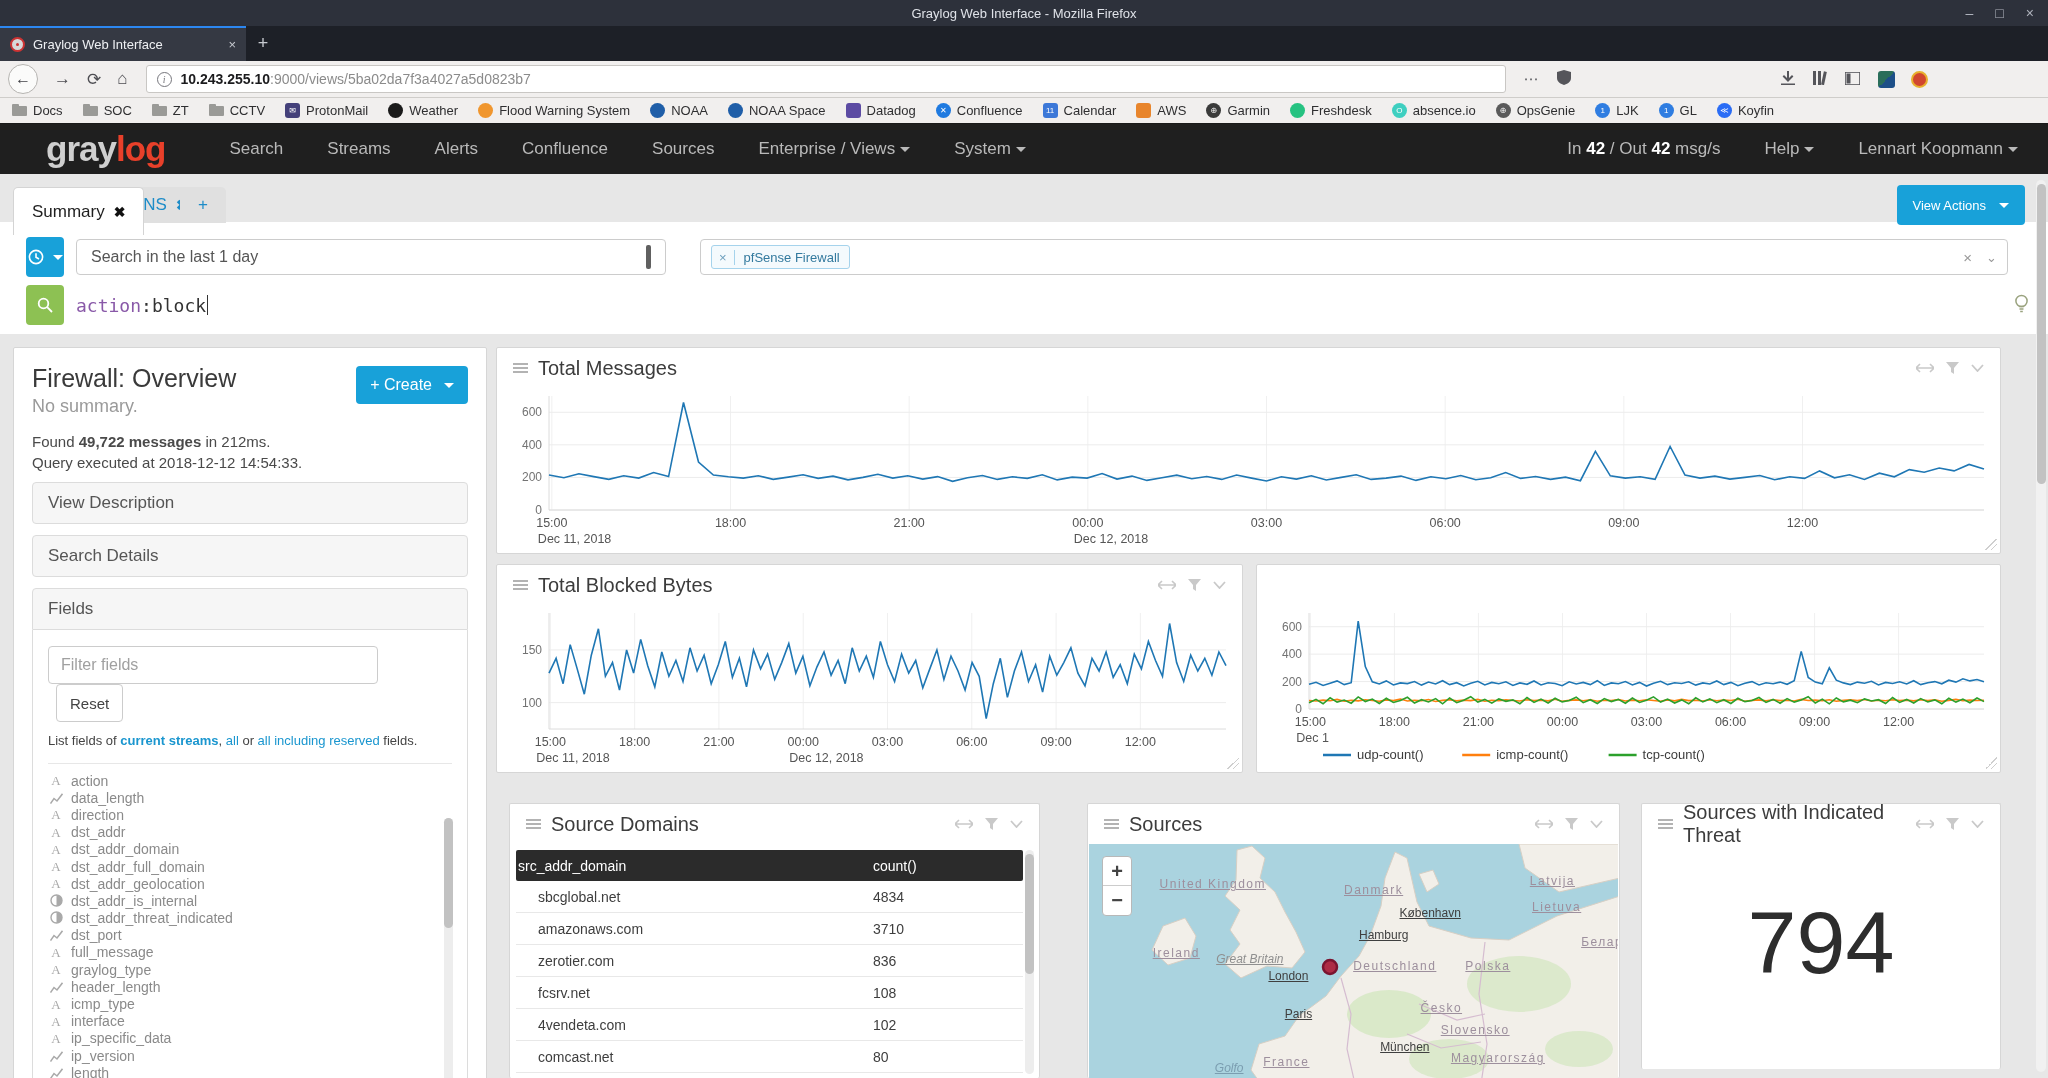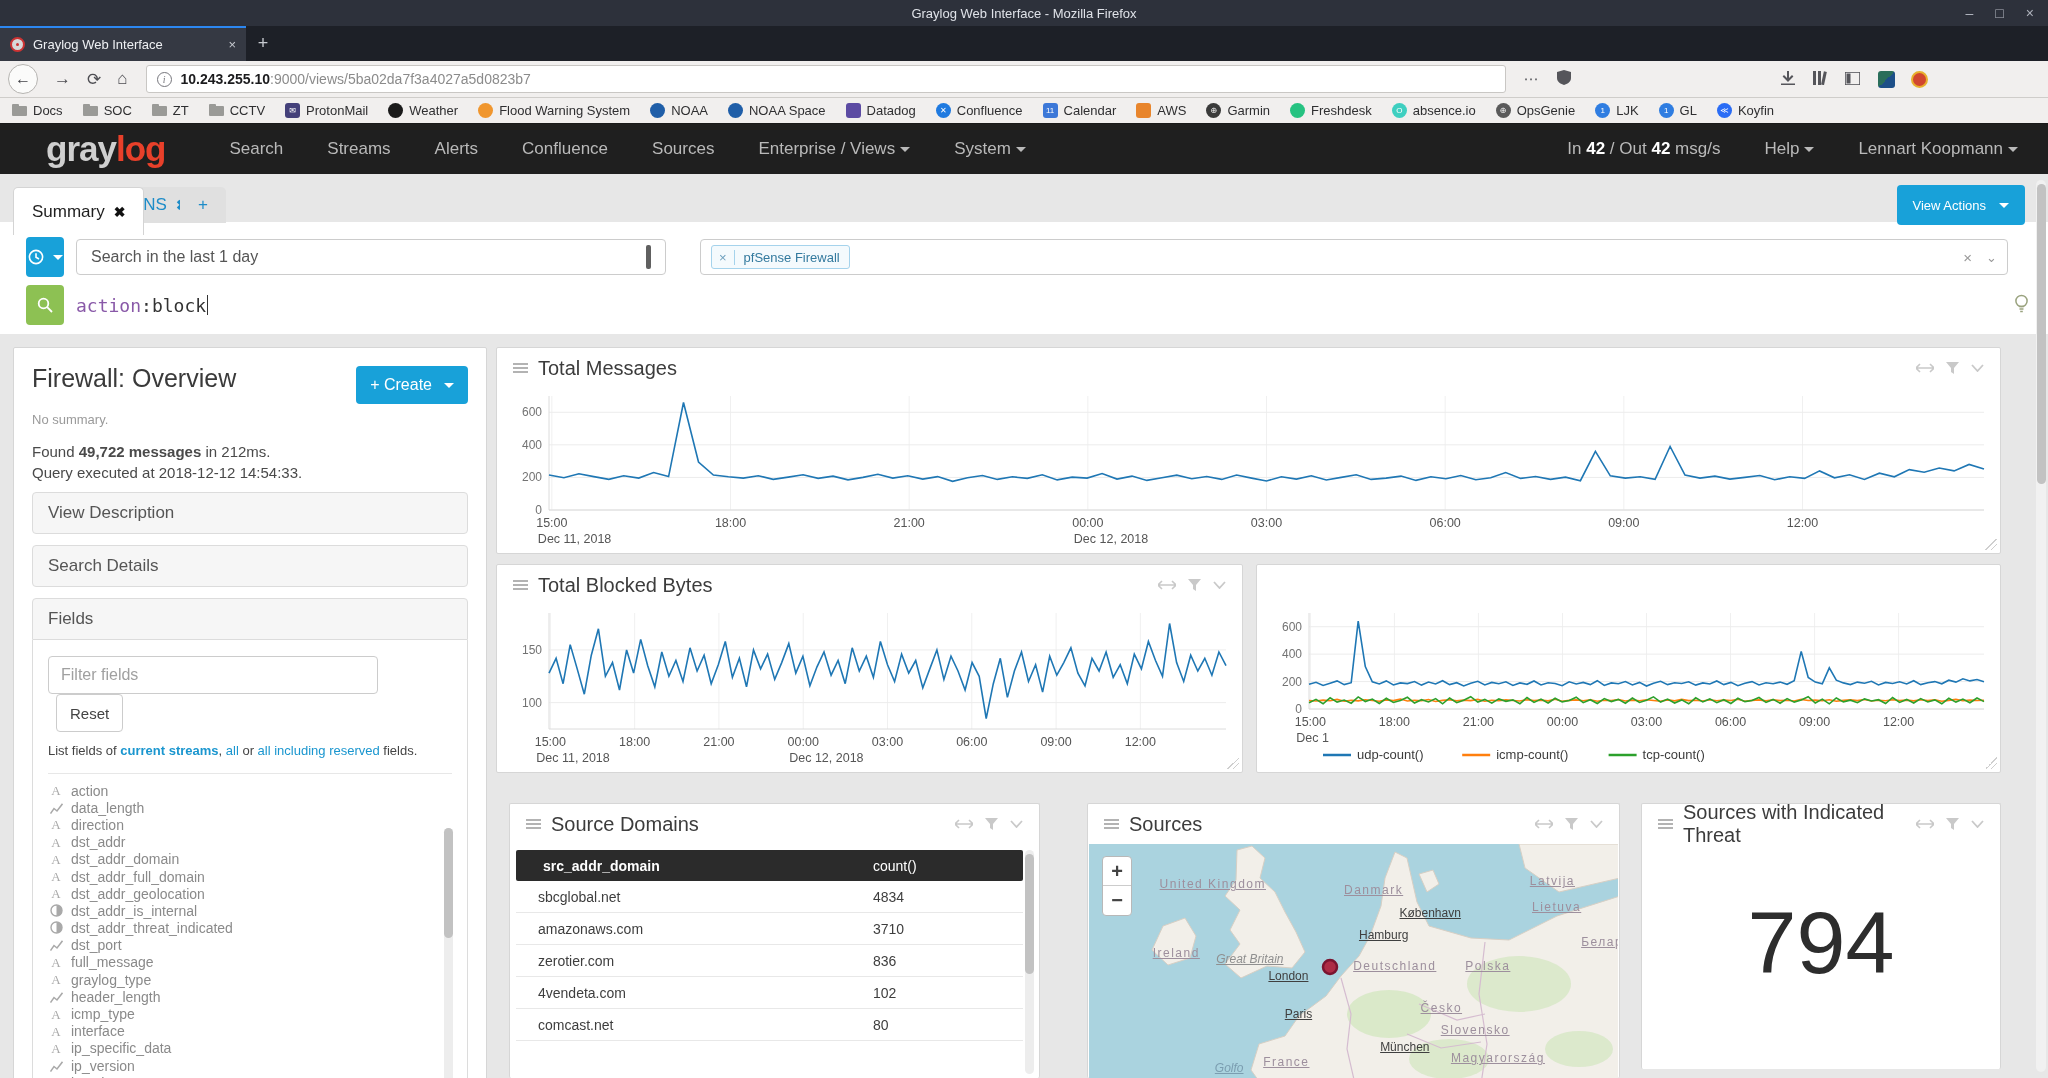--- a/index.html
+++ b/index.html
@@ -90,21 +90,21 @@
   .wtitle{font-size:20px;color:#3c3c3c;}
   .hamb{width:15px;flex:none;}
   .hamb div{height:2px;background:#b3b3b3;margin:2px 0;}
   .wicons{margin-left:auto;display:flex;gap:12px;align-items:center;color:#c9c9c9;}
   .rsz{position:absolute;right:3px;bottom:3px;width:12px;height:12px;
     background:linear-gradient(135deg,transparent 0 50%,#cfcfcf 50% 56%,transparent 56% 72%,#cfcfcf 72% 78%,transparent 78%);}
 
   
   #sidebar{left:13px;top:173px;width:474px;height:815px;padding:16px 18px;}
   #sb-title{font-size:25px;color:#3a3a3a;}
-  #sb-nosum{font-size:13px;color:#9a9a9a;margin-top:19px;}
+  #sb-nosum{font-size:18px;color:#9a9a9a;margin-top:3px;}
   #create-btn{position:absolute;right:18px;top:18px;height:38px;background:#18a1d9;color:#fff;border-radius:4px;
     font-size:16px;display:flex;align-items:center;padding:0 14px;gap:7px;}
   .sb-meta{font-size:15px;color:#4a4a4a;margin-top:4px;}
   #sb-found{margin-top:16px;}
   .accordion{margin-top:11px;height:42px;background:#f6f6f6;border:1px solid #dcdcdc;border-radius:4px;
     display:flex;align-items:center;padding:0 15px;font-size:17px;color:#555;}
   #fields-head{border-radius:4px 4px 0 0;}
   #fields-body{border:1px solid #dcdcdc;border-top:none;padding:16px 15px 0 15px;height:472px;overflow:hidden;position:relative;}
   #filter-input{width:330px;height:38px;border:1px solid #ccc;border-radius:4px;padding:0 12px;font-size:16px;color:#333;
     font-family:"Liberation Sans",sans-serif;}
@@ -130,21 +130,21 @@
   #w-blocked{left:496px;top:390px;width:747px;height:209px;}
   #w-protocols{left:1256px;top:390px;width:745px;height:209px;}
   #w-domains{left:509px;top:629px;width:531px;height:275px;border-bottom:none;}
   #w-sources{left:1087px;top:629px;width:533px;height:275px;border-bottom:none;}
   #w-threat{left:1641px;top:629px;width:360px;height:266px;border-bottom:none;}
   .chart{position:absolute;left:6px;right:6px;}
 
   
   #dom-table{margin:6px 16px 0 6px;font-size:14px;}
   #dom-head{display:flex;background:#2b2b2b;color:#fff;height:31px;align-items:center;border-radius:2px;}
-  #dom-head .c1{padding-left:27px;flex:1;font-weight:bold;}
+  #dom-head .c1{padding-left:2px;flex:1;}
   #dom-head .c2{width:150px;}
   .drow{display:flex;height:32px;align-items:center;border-bottom:1px solid #e8e8e8;color:#3e3e3e;}
   .drow .c1{padding-left:22px;flex:1;}
   .drow .c2{width:150px;}
 
   
   #map-area{position:absolute;left:1px;top:40px;right:1px;bottom:0;overflow:hidden;}
   #map-area svg{position:absolute;left:0;top:0;}
   .mlabel{position:absolute;transform:translate(-50%,-50%);white-space:nowrap;font-size:12px;text-decoration:underline;}
   .mlabel.country{color:#9d8f9d;letter-spacing:1.5px;}
@@ -720,20 +720,24 @@
         </div>
         <div class="drow">
           <span class="c1">amazonaws.com</span>
           <span class="c2">3710</span>
         </div>
         <div class="drow">
           <span class="c1">zerotier.com</span>
           <span class="c2">836</span>
         </div>
         <div class="drow">
+          <span class="c1">fcsrv.net</span>
+          <span class="c2">108</span>
+        </div>
+        <div class="drow">
           <span class="c1">4vendeta.com</span>
           <span class="c2">102</span>
         </div>
         <div class="drow">
           <span class="c1">comcast.net</span>
           <span class="c2">80</span>
         </div>
     </div>
     <div class="vscroll" style="right:5px;top:46px;height:224px;">
       <div class="vthumb" style="top:4px;height:120px;"></div>

